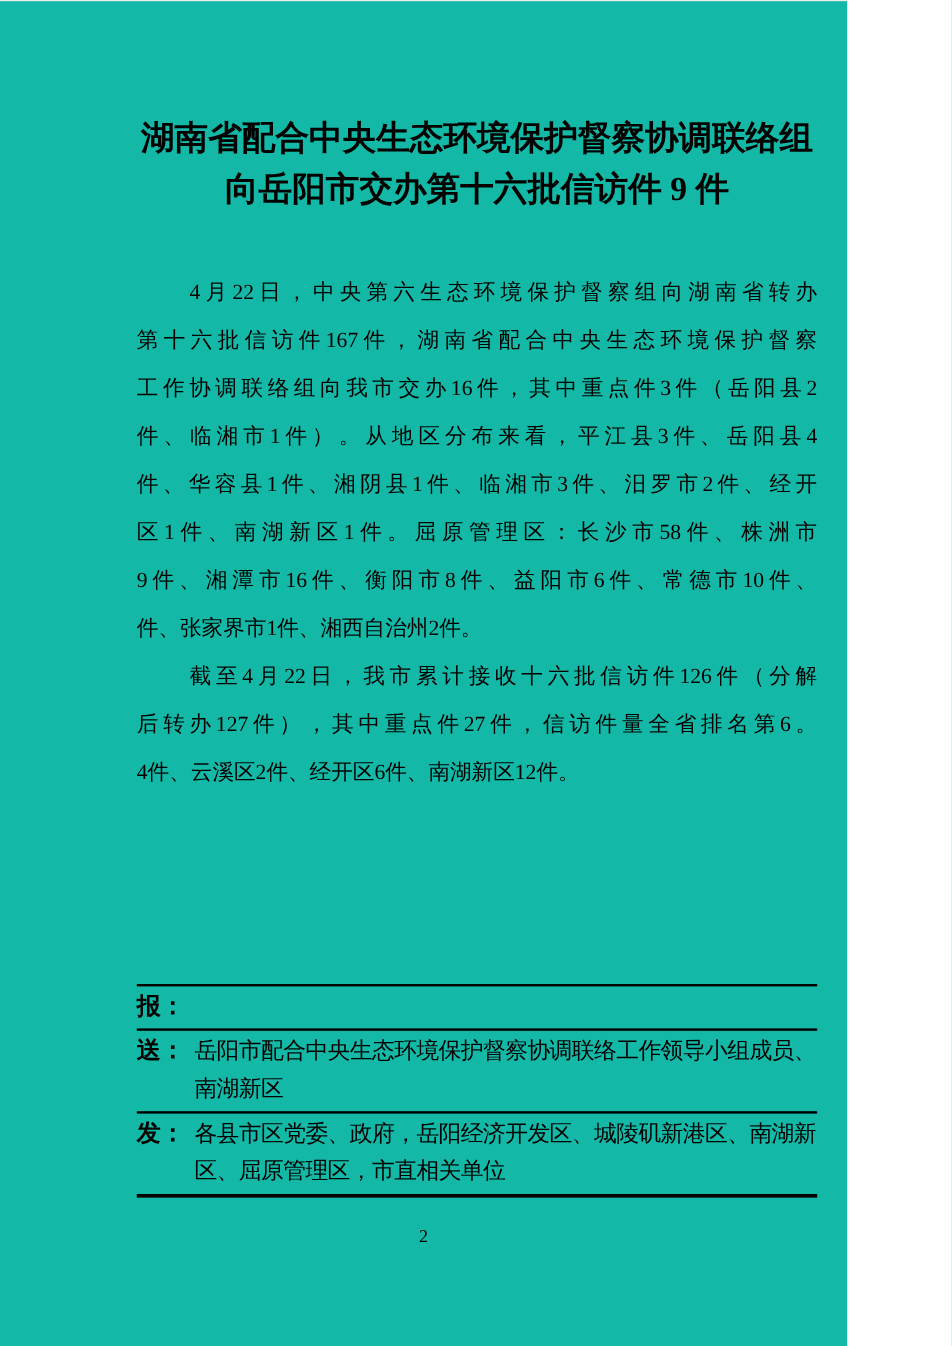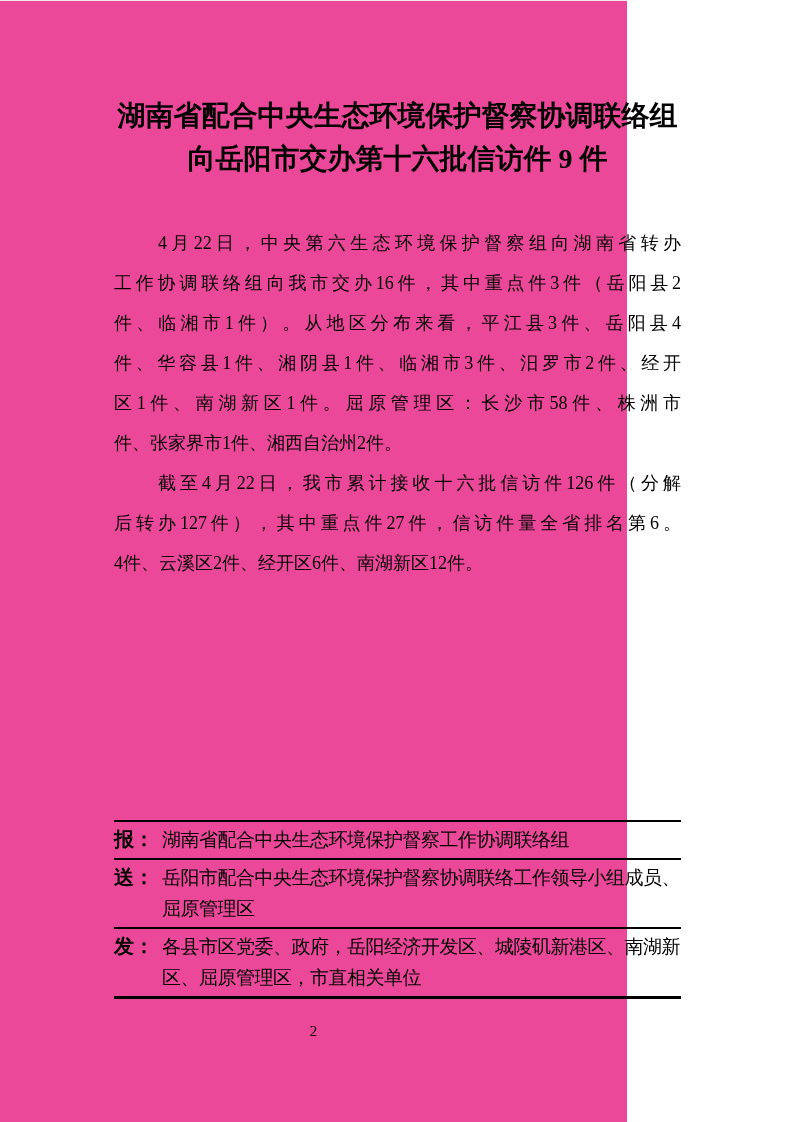--- a/index.html
+++ b/index.html
@@ -6,22 +6,22 @@
   html, body { background: #ffffff; }
   body {
     width: 793px; height: 1122px;
     font-family: "Liberation Serif", "DejaVu Serif", serif;
     color: #000;
     position: relative;
     overflow: hidden;
   }
   .page {
     position: relative;
-    width: 627px; height: 1122px;
-    background: #ec4899;
+    width: 706px; height: 1122px;
+    background: #14b8a6;
     border-top: 1px solid #ececec;
   }
   .content {
     position: absolute;
     left: 114px;
     width: 567px;
   }
   
   .title-block {
     top: 93px;
@@ -90,41 +90,42 @@
 <div class="page">
 
   <div class="content title-block" style="position:absolute;">
     <div>湖南省配合中央生态环境保护督察协调联络组</div>
     <div>向岳阳市交办第十六批信访件 9 件</div>
   </div>
 
   <div class="content body-block" style="position:absolute;">
     <div>
       <div class="bline indent">4月22日，中央第六生态环境保护督察组向湖南省转办</div>
+      <div class="bline">第十六批信访件167件，湖南省配合中央生态环境保护督察</div>
       <div class="bline">工作协调联络组向我市交办16件，其中重点件3件（岳阳县2</div>
       <div class="bline">件、临湘市1件）。从地区分布来看，平江县3件、岳阳县4</div>
       <div class="bline">件、华容县1件、湘阴县1件、临湘市3件、汨罗市2件、经开</div>
       <div class="bline">区1件、南湖新区1件。屈原管理区：长沙市58件、株洲市</div>
+      <div class="bline">9件、湘潭市16件、衡阳市8件、益阳市6件、常德市10件、</div>
       <div class="bline lastline">件、张家界市1件、湘西自治州2件。</div>
     </div>
     <div>
       <div class="bline indent">截至4月22日，我市累计接收十六批信访件126件（分解</div>
       <div class="bline">后转办127件），其中重点件27件，信访件量全省排名第6。</div>
       <div class="bline lastline">4件、云溪区2件、经开区6件、南湖新区12件。</div>
     </div>
   </div>
 
   <div class="content footer-block" style="position:absolute;">
     <div class="footer-row">
       <span class="footer-label">报：</span>
-      <span class="footer-text">湖南省配合中央生态环境保护督察工作协调联络组</span>
     </div>
     <div class="footer-row">
       <span class="footer-label">送：</span>
-      <span class="footer-text">岳阳市配合中央生态环境保护督察协调联络工作领导小组成员、屈原管理区</span>
+      <span class="footer-text">岳阳市配合中央生态环境保护督察协调联络工作领导小组成员、南湖新区</span>
     </div>
     <div class="footer-row">
       <span class="footer-label">发：</span>
       <span class="footer-text">各县市区党委、政府，岳阳经济开发区、城陵矶新港区、南湖新区、屈原管理区，市直相关单位</span>
     </div>
   </div>
 
   <div class="page-number">2</div>
 
 </div>

